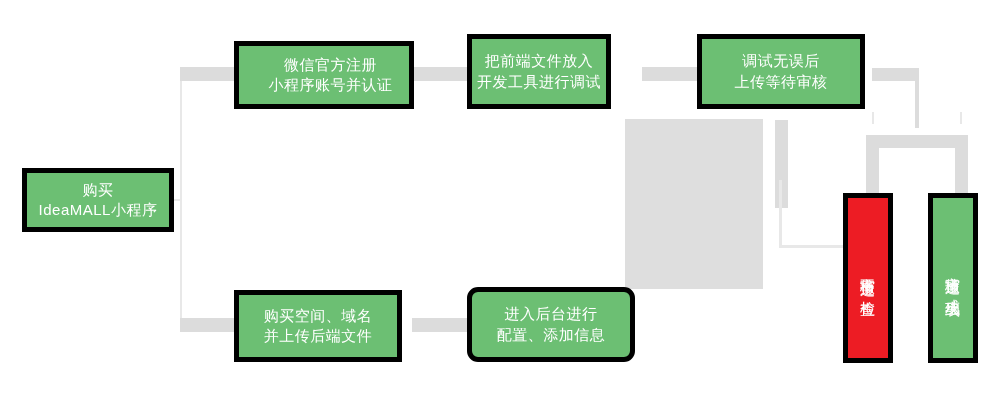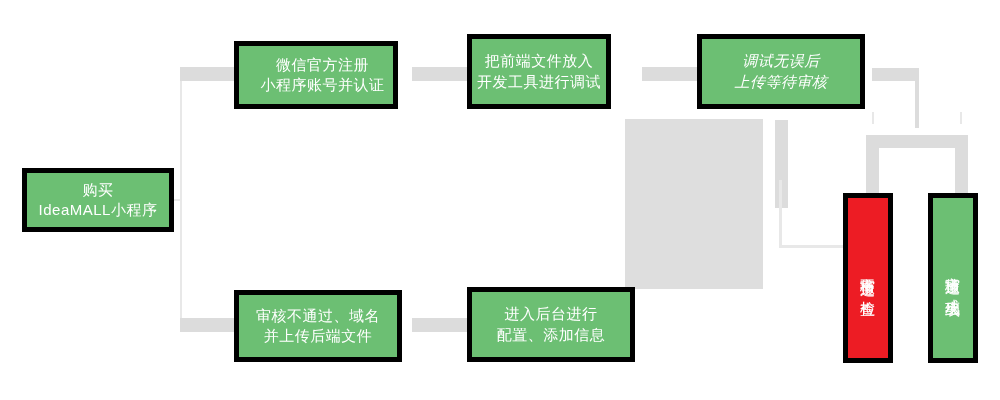--- a/index.html
+++ b/index.html
@@ -96,32 +96,32 @@
   <div class="conn" style="left:866px; top:135px; width:13px; height:60px;"></div>
   <div class="conn" style="left:955px; top:135px; width:13px; height:60px;"></div>
   <div class="hairline" style="left:872px; top:112px; width:2px; height:12px;"></div>
   <div class="hairline" style="left:960px; top:112px; width:2px; height:12px;"></div>
 
   <div class="placeholder-shape" style="left:625px; top:119px; width:138px; height:170px;"></div>
 
   <div class="node" style="left:10px; top:168px; width:152px; height:64px;margin-left:12px;">购买
 IdeaMALL小程序</div>
 
-  <div class="node" style="left:234px; top:41px; width:164px; height:68px;padding-left:13px;">微信官方注册
+  <div class="node" style="left:234px; top:41px; width:180px; height:68px;padding-left:13px;">微信官方注册
 小程序账号并认证</div>
 
   <div class="node" style="left:467px; top:34px; width:144px; height:75px;">把前端文件放入
 开发工具进行调试</div>
 
-  <div class="node" style="left:697px; top:34px; width:168px; height:75px;font-style:italic;">调试无误后
+  <div class="node" style="left:697px; top:34px; width:168px; height:75px;">调试无误后
 上传等待审核</div>
 
-  <div class="node" style="left:234px; top:290px; width:168px; height:72px;">审核不通过、域名
+  <div class="node" style="left:234px; top:290px; width:168px; height:72px;">购买空间、域名
 并上传后端文件</div>
 
-  <div class="node" style="left:467px; top:287px; width:168px; height:75px;">进入后台进行
+  <div class="node" style="left:467px; top:287px; width:168px; height:75px;border-radius:11px;">进入后台进行
 配置、添加信息</div>
 
   <div class="node red vertical" style="left:843px; top:193px; width:50px; height:170px;">审核不通过 检查</div>
 
   <div class="node vertical" style="left:928px; top:193px; width:50px; height:170px;">审核通过 成功上线</div>
 
 </div>
 
 </body></html>

